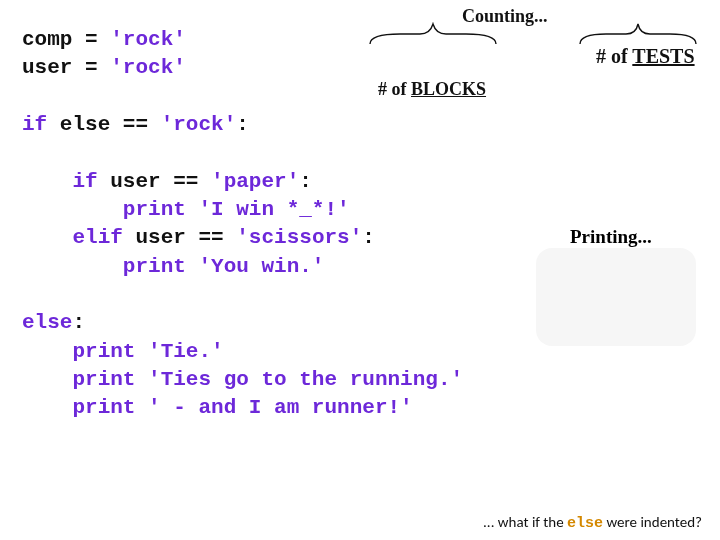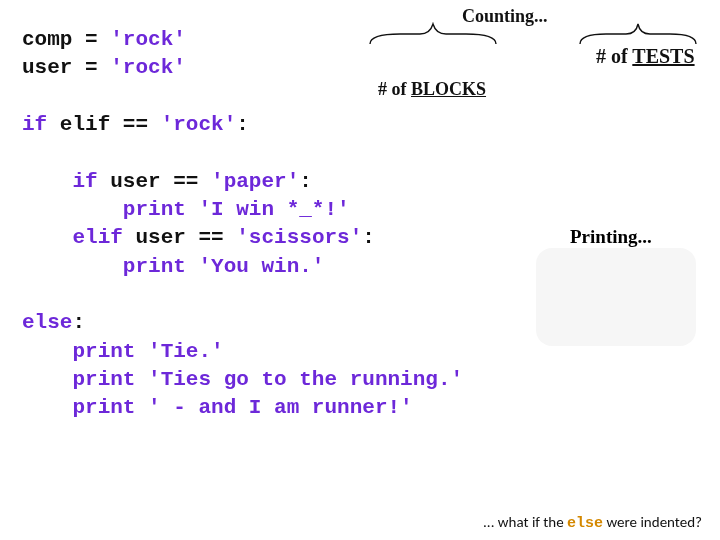--- a/index.html
+++ b/index.html
@@ -97,21 +97,21 @@
 <div class="annot tests">
   <span># of </span><u>TESTS</u>
 </div>
 
 <div class="bubble"></div>
 <div class="annot printing">Printing...</div>
 
 <div class="code"><span>comp = </span><span class="kw">'rock'</span>
 <span>user = </span><span class="kw">'rock'</span>
 
-<span class="kw">if</span><span> elif == </span><span class="kw">'rock'</span><span>:</span>
+<span class="kw">if</span><span> else == </span><span class="kw">'rock'</span><span>:</span>
 
     <span class="kw">if</span><span> user == </span><span class="kw">'paper'</span><span>:</span>
         <span class="kw">print</span><span> </span><span class="kw">'I win *_*!'</span>
     <span class="kw">elif</span><span> user == </span><span class="kw">'scissors'</span><span>:</span>
         <span class="kw">print</span><span> </span><span class="kw">'You win.'</span>
 
 <span class="kw">else</span><span>:</span>
     <span class="kw">print</span><span> </span><span class="kw">'Tie.'</span>
     <span class="kw">print</span><span> </span><span class="kw">'Ties go to the running.'</span>
     <span class="kw">print</span><span> </span><span class="kw">' - and I am runner!'</span></div>

